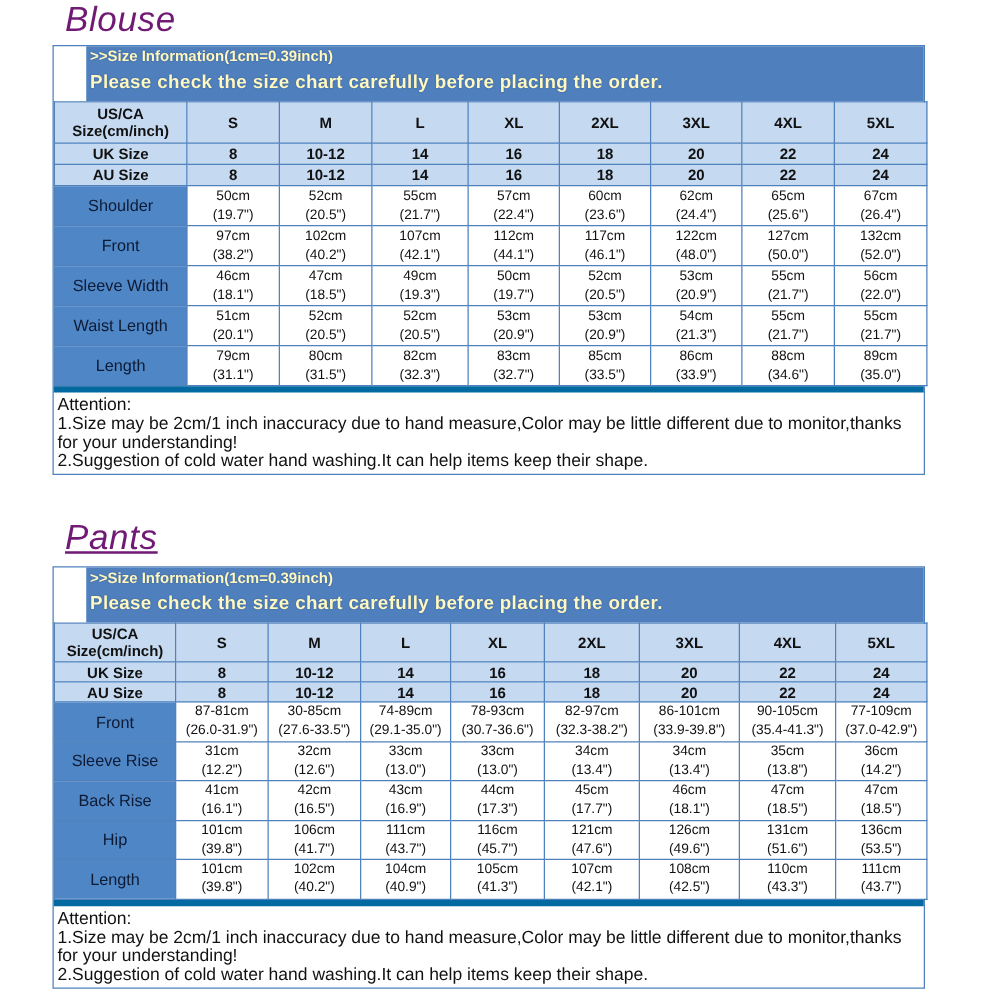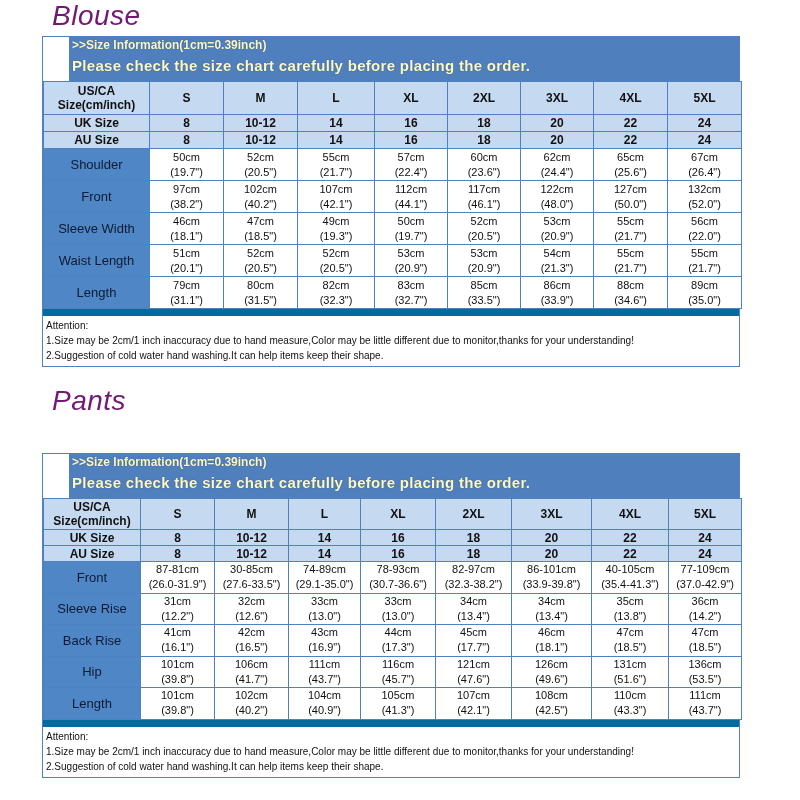--- a/index.html
+++ b/index.html
@@ -9,21 +9,21 @@
   .banner { background: #4f7fbd; color: #fef9c3; font-weight: bold; padding-left: 3px; text-shadow: 0 0 1px #2a4a78; margin-left: 26px; }
   .banner .info { font-size: 12px; height: 16px; line-height: 16px; }
   .banner .check { font-size: 15px; height: 28px; line-height: 26px; letter-spacing: 0.3px; }
   table { border-collapse: collapse; width: 100%; table-layout: fixed; }
   td { border: 1px solid #4f81bd; text-align: center; padding: 0; font-size: 11px; color: #111; }
   .hdr td { background: #c5d9f1; font-weight: bold; font-size: 12px; }
   .hdr td.lbl { font-size: 12px; line-height: 14px; }
   .rowlbl { background: #4f86c6; color: #0d1a33; font-size: 13px; }
   .val { background: #ffffff; line-height: 15px; }
   .val span { display: block; }
-  .attention { font-size: 10px; line-height: 15px; color: #111; padding: 2px 2px 3px 3px; border-top: 7px solid #0369a1; }
+  .attention { font-size: 14px; line-height: 15px; color: #111; padding: 2px 2px 3px 3px; border-top: 5px solid #0369a1; }
 </style>
 </head>
 <body>
 
 <div class="section-title" style="top:0px;">Blouse</div>
 <div class="chart" id="blouse-chart" style="top:36px;">
     <div class="banner">
       <div class="info">&gt;&gt;Size Information(1cm=0.39inch)</div>
       <div class="check">Please check the size chart carefully before placing the order.</div>
     </div>
@@ -250,21 +250,21 @@
         </tr>
       </tbody>
     </table>
     <div class="attention">
       <div>Attention:</div>
       <div>1.Size may be 2cm/1  inch inaccuracy due to hand measure,Color may be little different due to monitor,thanks for your understanding!</div>
       <div>2.Suggestion of cold water hand washing.It can help items keep their shape.</div>
     </div>
   </div>
 
-<div class="section-title" style="top:385px;">Pants</div>
+<div class="section-title" style="top:414px;text-decoration:underline;">Pants</div>
 <div class="chart" id="pants-chart" style="top:453px;">
     <div class="banner">
       <div class="info">&gt;&gt;Size Information(1cm=0.39inch)</div>
       <div class="check">Please check the size chart carefully before placing the order.</div>
     </div>
     <table>
       <colgroup>
         <col style="width:97px">
         <col style="width:74px">
         <col style="width:74px">
@@ -329,21 +329,21 @@
           </td>
           <td class="val">
             <span>82-97cm</span>
             <span>(32.3-38.2")</span>
           </td>
           <td class="val">
             <span>86-101cm</span>
             <span>(33.9-39.8")</span>
           </td>
           <td class="val">
-            <span>40-105cm</span>
+            <span>90-105cm</span>
             <span>(35.4-41.3")</span>
           </td>
           <td class="val">
             <span>77-109cm</span>
             <span>(37.0-42.9")</span>
           </td>
         </tr>
         <tr style="height:31.5px">
           <td class="rowlbl">Sleeve Rise</td>
           <td class="val">

